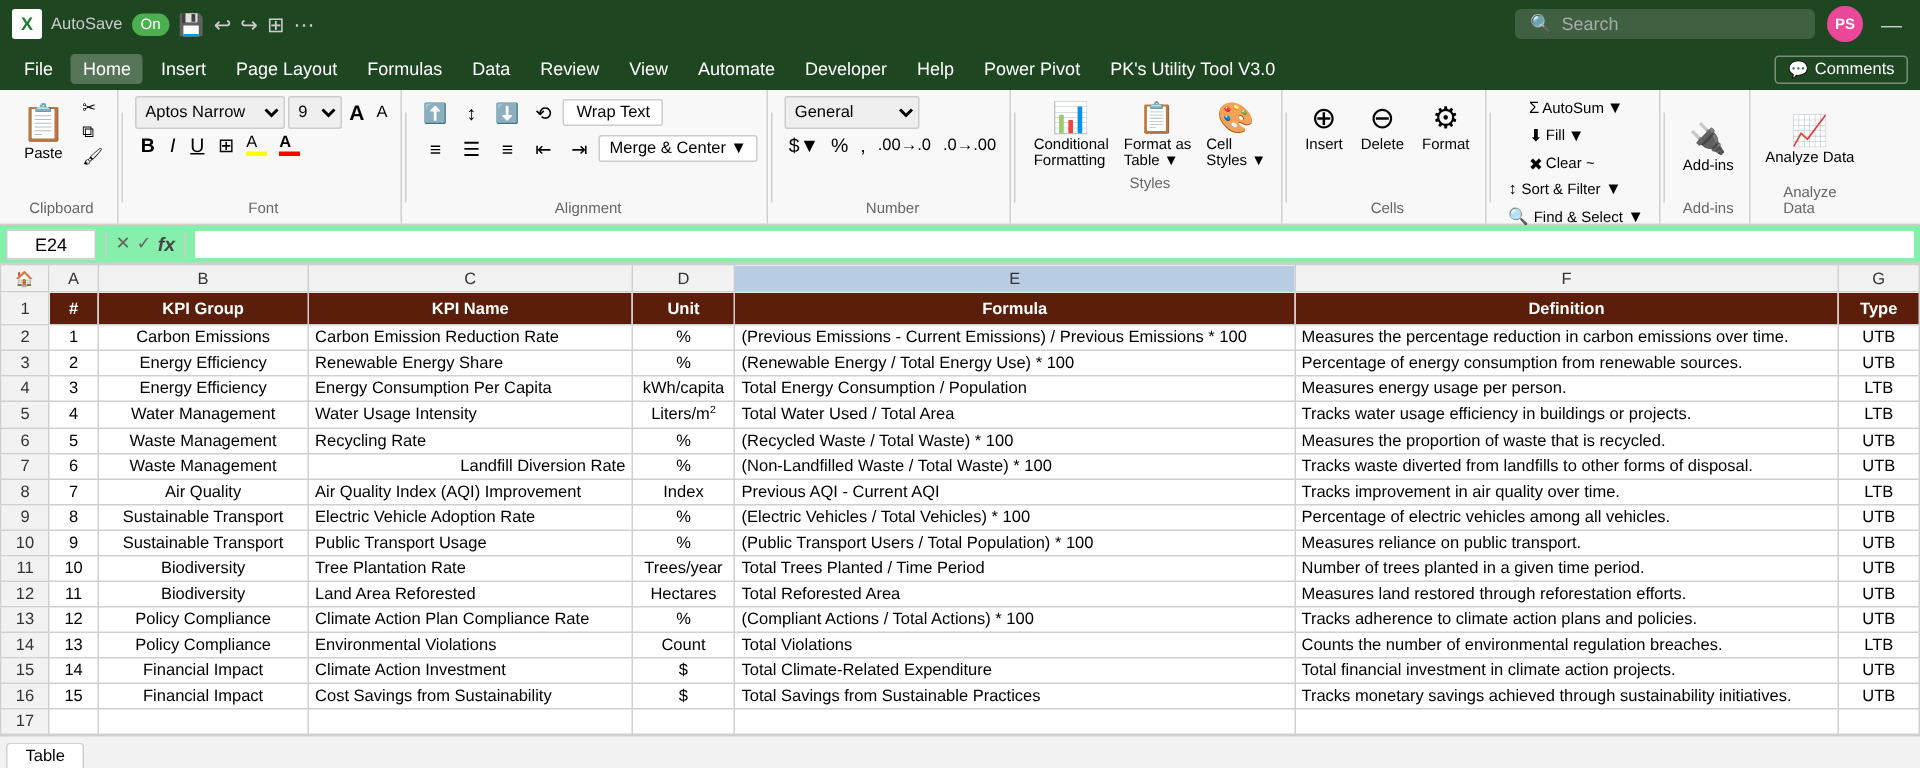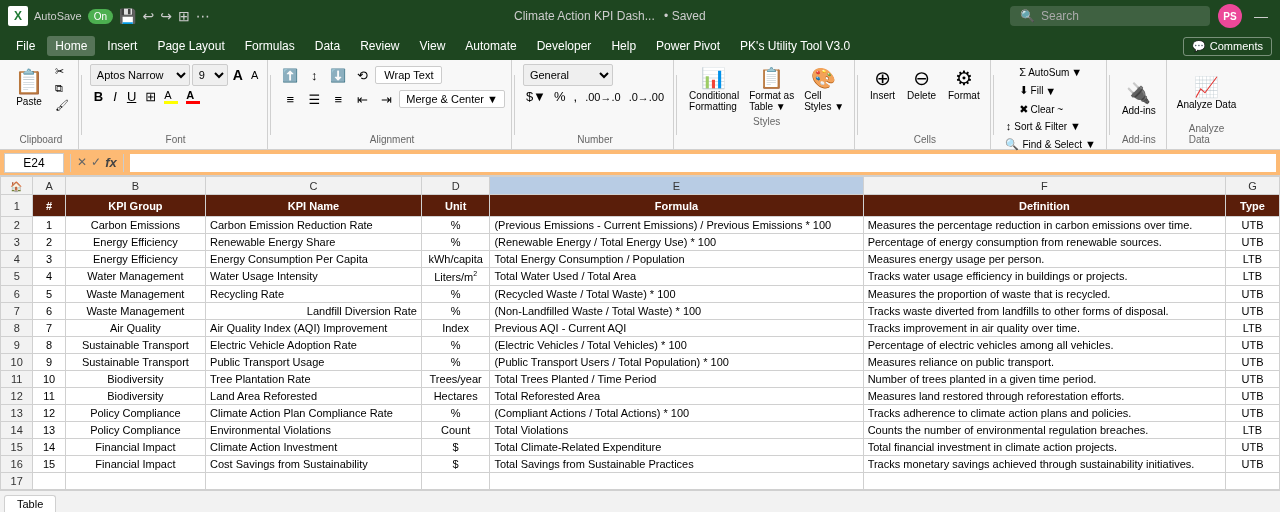--- a/index.html
+++ b/index.html
@@ -82,21 +82,21 @@
 
     
     .number-select { height: 22px; font-size: 11px; border: 1px solid #ccc; border-radius: 2px; padding: 0 2px; width: 90px; }
 
     
     .styles-icons { display: flex; gap: 2px; }
 
     
     .formula-bar {
       height: 26px;
-      background: #fdba74;
+      background: #86efac;
       border-bottom: 1px solid #d0d0d0;
       display: flex;
       align-items: center;
       padding: 0 4px;
       gap: 4px;
       justify-content: flex-end;
     }
     .cell-ref { width: 60px; text-align: center; font-size: 12px; border: 1px solid #ccc; padding: 2px 4px; }
     .formula-separator { width: 1px; height: 18px; background: #ccc; margin: 0 2px; }
     .formula-icons { display: flex; gap: 4px; color: #555; }
@@ -213,24 +213,20 @@
   <div class="title-bar-left">
     <div class="excel-icon">X</div>
     <span class="autosave-label">AutoSave</span>
     <span class="toggle-on">On</span>
 
     <span style="color:#ccc;font-size:14px;">💾</span>
     <span style="color:#ccc;font-size:14px;">↩</span>
     <span style="color:#ccc;font-size:14px;">↪</span>
     <span style="color:#ccc;font-size:14px;">⊞</span>
     <span style="color:#ccc;font-size:14px;">⋯</span>
-  </div>
-  <div class="title-bar-center">
-    <span>Climate Action KPI Dash...</span>
-    <span style="margin-left:6px;">• Saved</span>
   </div>
   <div class="title-bar-right">
     <div class="search-box-title">
       <span>🔍</span>
       <span style="color:#aaa;">Search</span>
     </div>
     <div class="avatar">PS</div>
     <span class="minimize-btn">—</span>
   </div>
 </div>

